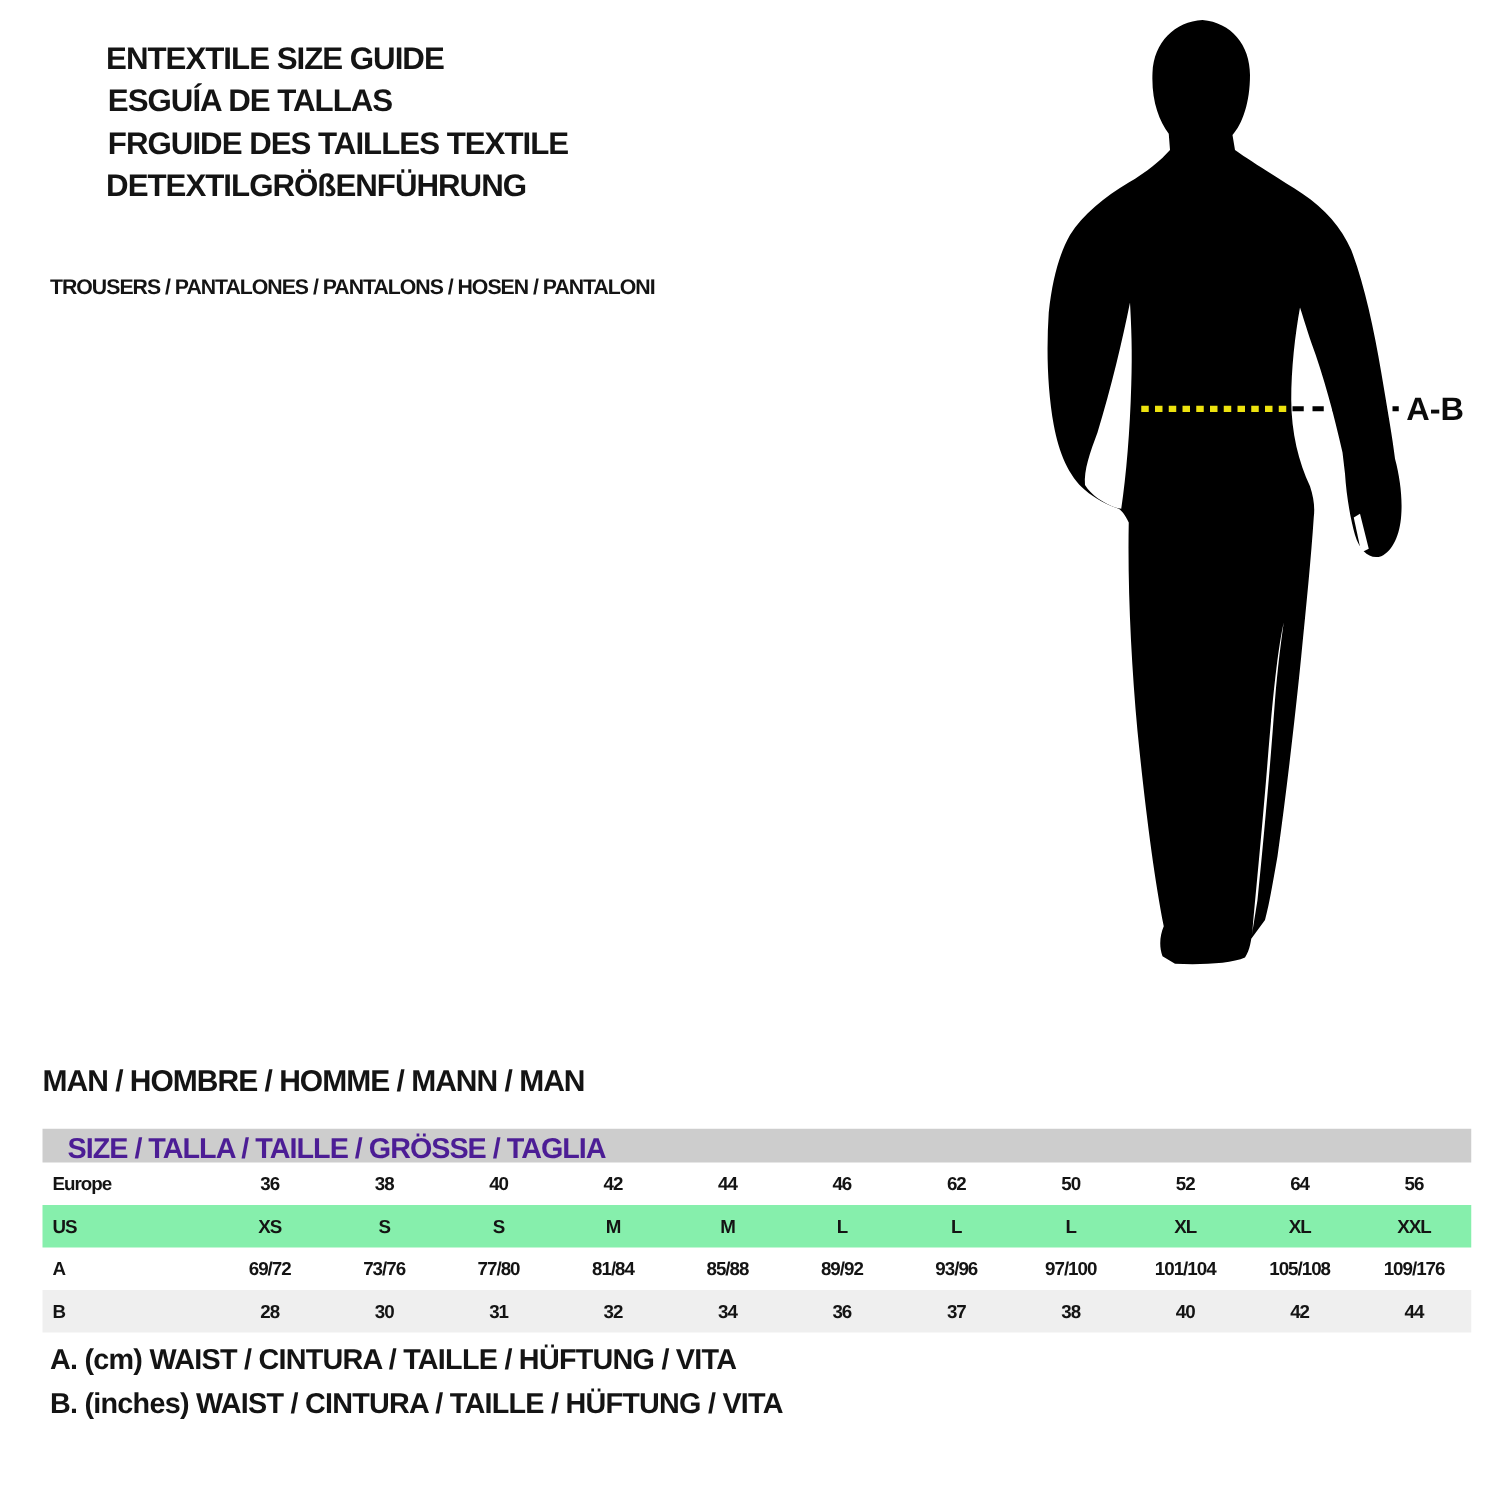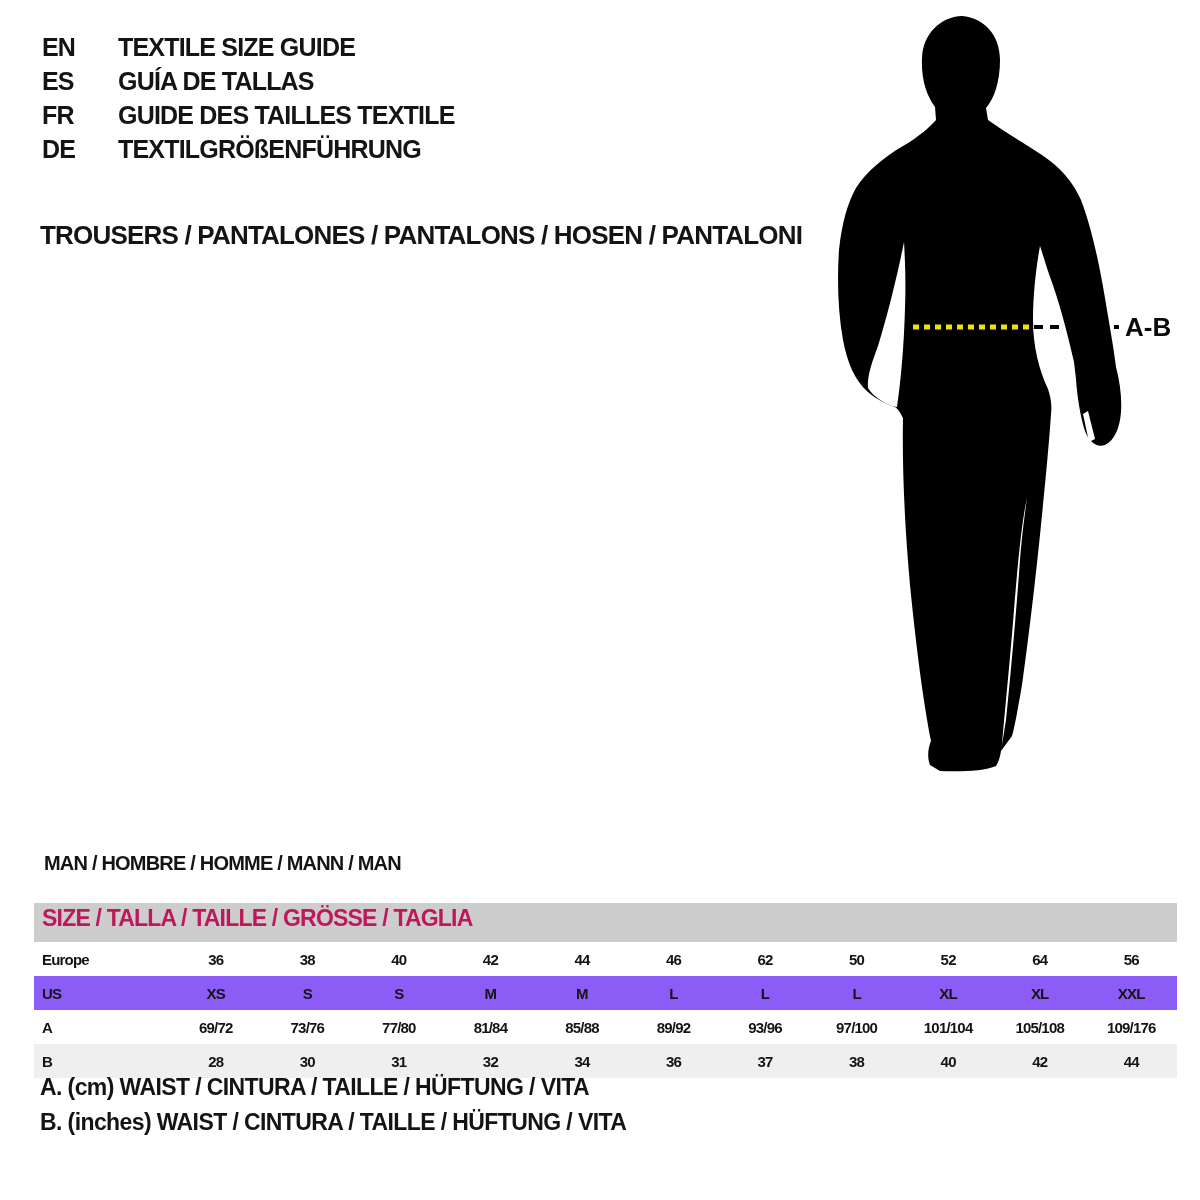--- a/index.html
+++ b/index.html
@@ -3,34 +3,34 @@
 <meta charset="utf-8">
 <style>
   html,body { margin:0; padding:0; background:#ffffff; }
   .canvas {
     position:relative; width:1200px; height:1200px; background:#ffffff;
     font-family:"Liberation Sans", sans-serif; color:#141414; overflow:hidden;
   }
   
   .lang-list { position:absolute; left:42px; top:30px; }
   .lang-row  { display:flex; height:34px; align-items:center;
-               font-size:25px; font-weight:bold; letter-spacing:-0.8px; }
+               font-size:25px; font-weight:bold; letter-spacing:-0.8px;text-align:right; }
   .lang-code { width:76px; }
   
   .product-line { position:absolute; left:40px; top:220px;
-                  font-size:26px; font-weight:bold; letter-spacing:-0.8px; }
+                  font-size:17px; font-weight:bold; letter-spacing:-0.8px; }
   
   .figure-svg { position:absolute; left:820px; top:5px; }
   
-  .section-title { position:absolute; left:44px; top:852px;
-                   font-size:20px; font-weight:bold; letter-spacing:-0.8px; }
+  .section-title { position:absolute; left:34px; top:852px;
+                   font-size:24px; font-weight:bold; letter-spacing:-0.8px; }
   
   .size-table { position:absolute; left:34px; top:903px; width:1143px; font-weight:bold; }
-  .size-table-header { height:39px; line-height:31px; padding-left:8px;
-                       font-size:23px; letter-spacing:-0.8px; color:#be185d; }
+  .size-table-header { height:27px; line-height:31px; padding-left:20px;
+                       font-size:23px; letter-spacing:-0.8px; color:#4c1d95; }
   .trow   { display:flex; height:34px; align-items:center; font-size:15px; letter-spacing:-0.8px; }
   .tlabel { width:128px; padding-left:8px; }
   .tcell  { flex:1; text-align:center; }
   
   .footnotes { position:absolute; left:40px; top:1070px;
                font-size:23px; font-weight:bold; letter-spacing:-0.6px; line-height:35px; }
 </style>
 </head>
 <body>
 
@@ -127,21 +127,21 @@
         <div class="tcell">40</div>
         <div class="tcell">42</div>
         <div class="tcell">44</div>
         <div class="tcell">46</div>
         <div class="tcell">62</div>
         <div class="tcell">50</div>
         <div class="tcell">52</div>
         <div class="tcell">64</div>
         <div class="tcell">56</div>
       </div>
-      <div class="trow" style="background: #8b5cf6;">
+      <div class="trow" style="background: #86efac;">
         <div class="tlabel">US</div>
         <div class="tcell">XS</div>
         <div class="tcell">S</div>
         <div class="tcell">S</div>
         <div class="tcell">M</div>
         <div class="tcell">M</div>
         <div class="tcell">L</div>
         <div class="tcell">L</div>
         <div class="tcell">L</div>
         <div class="tcell">XL</div>

